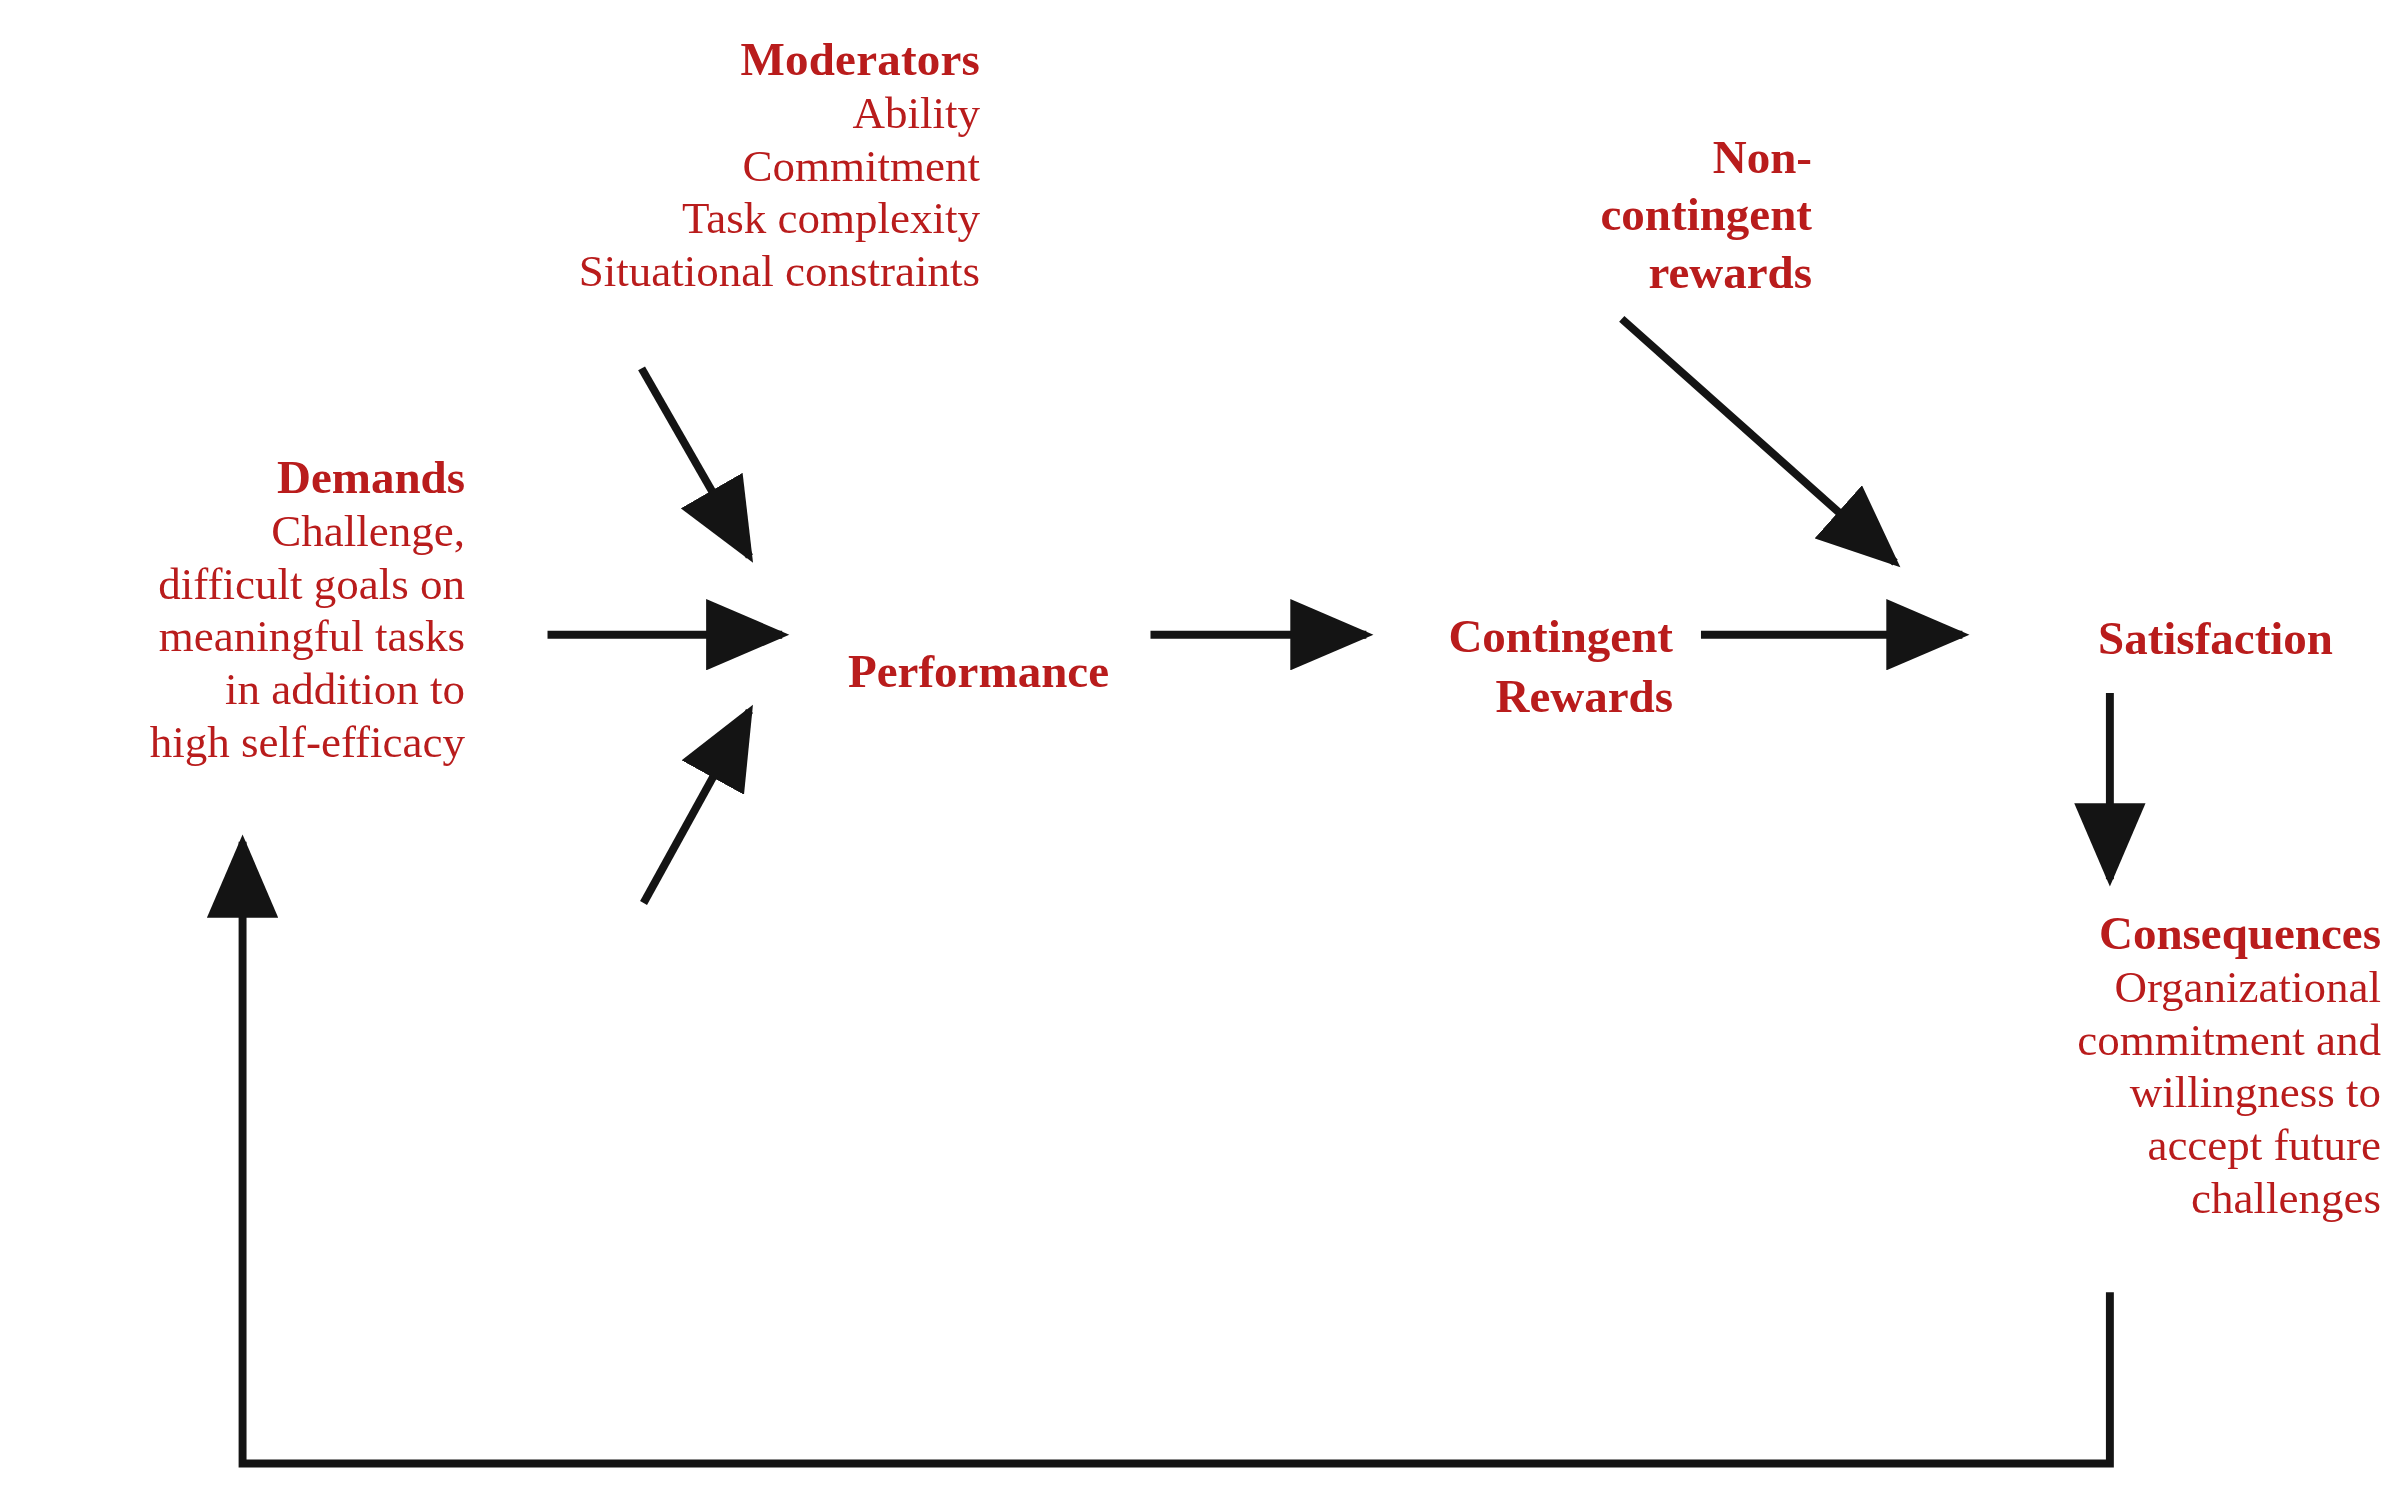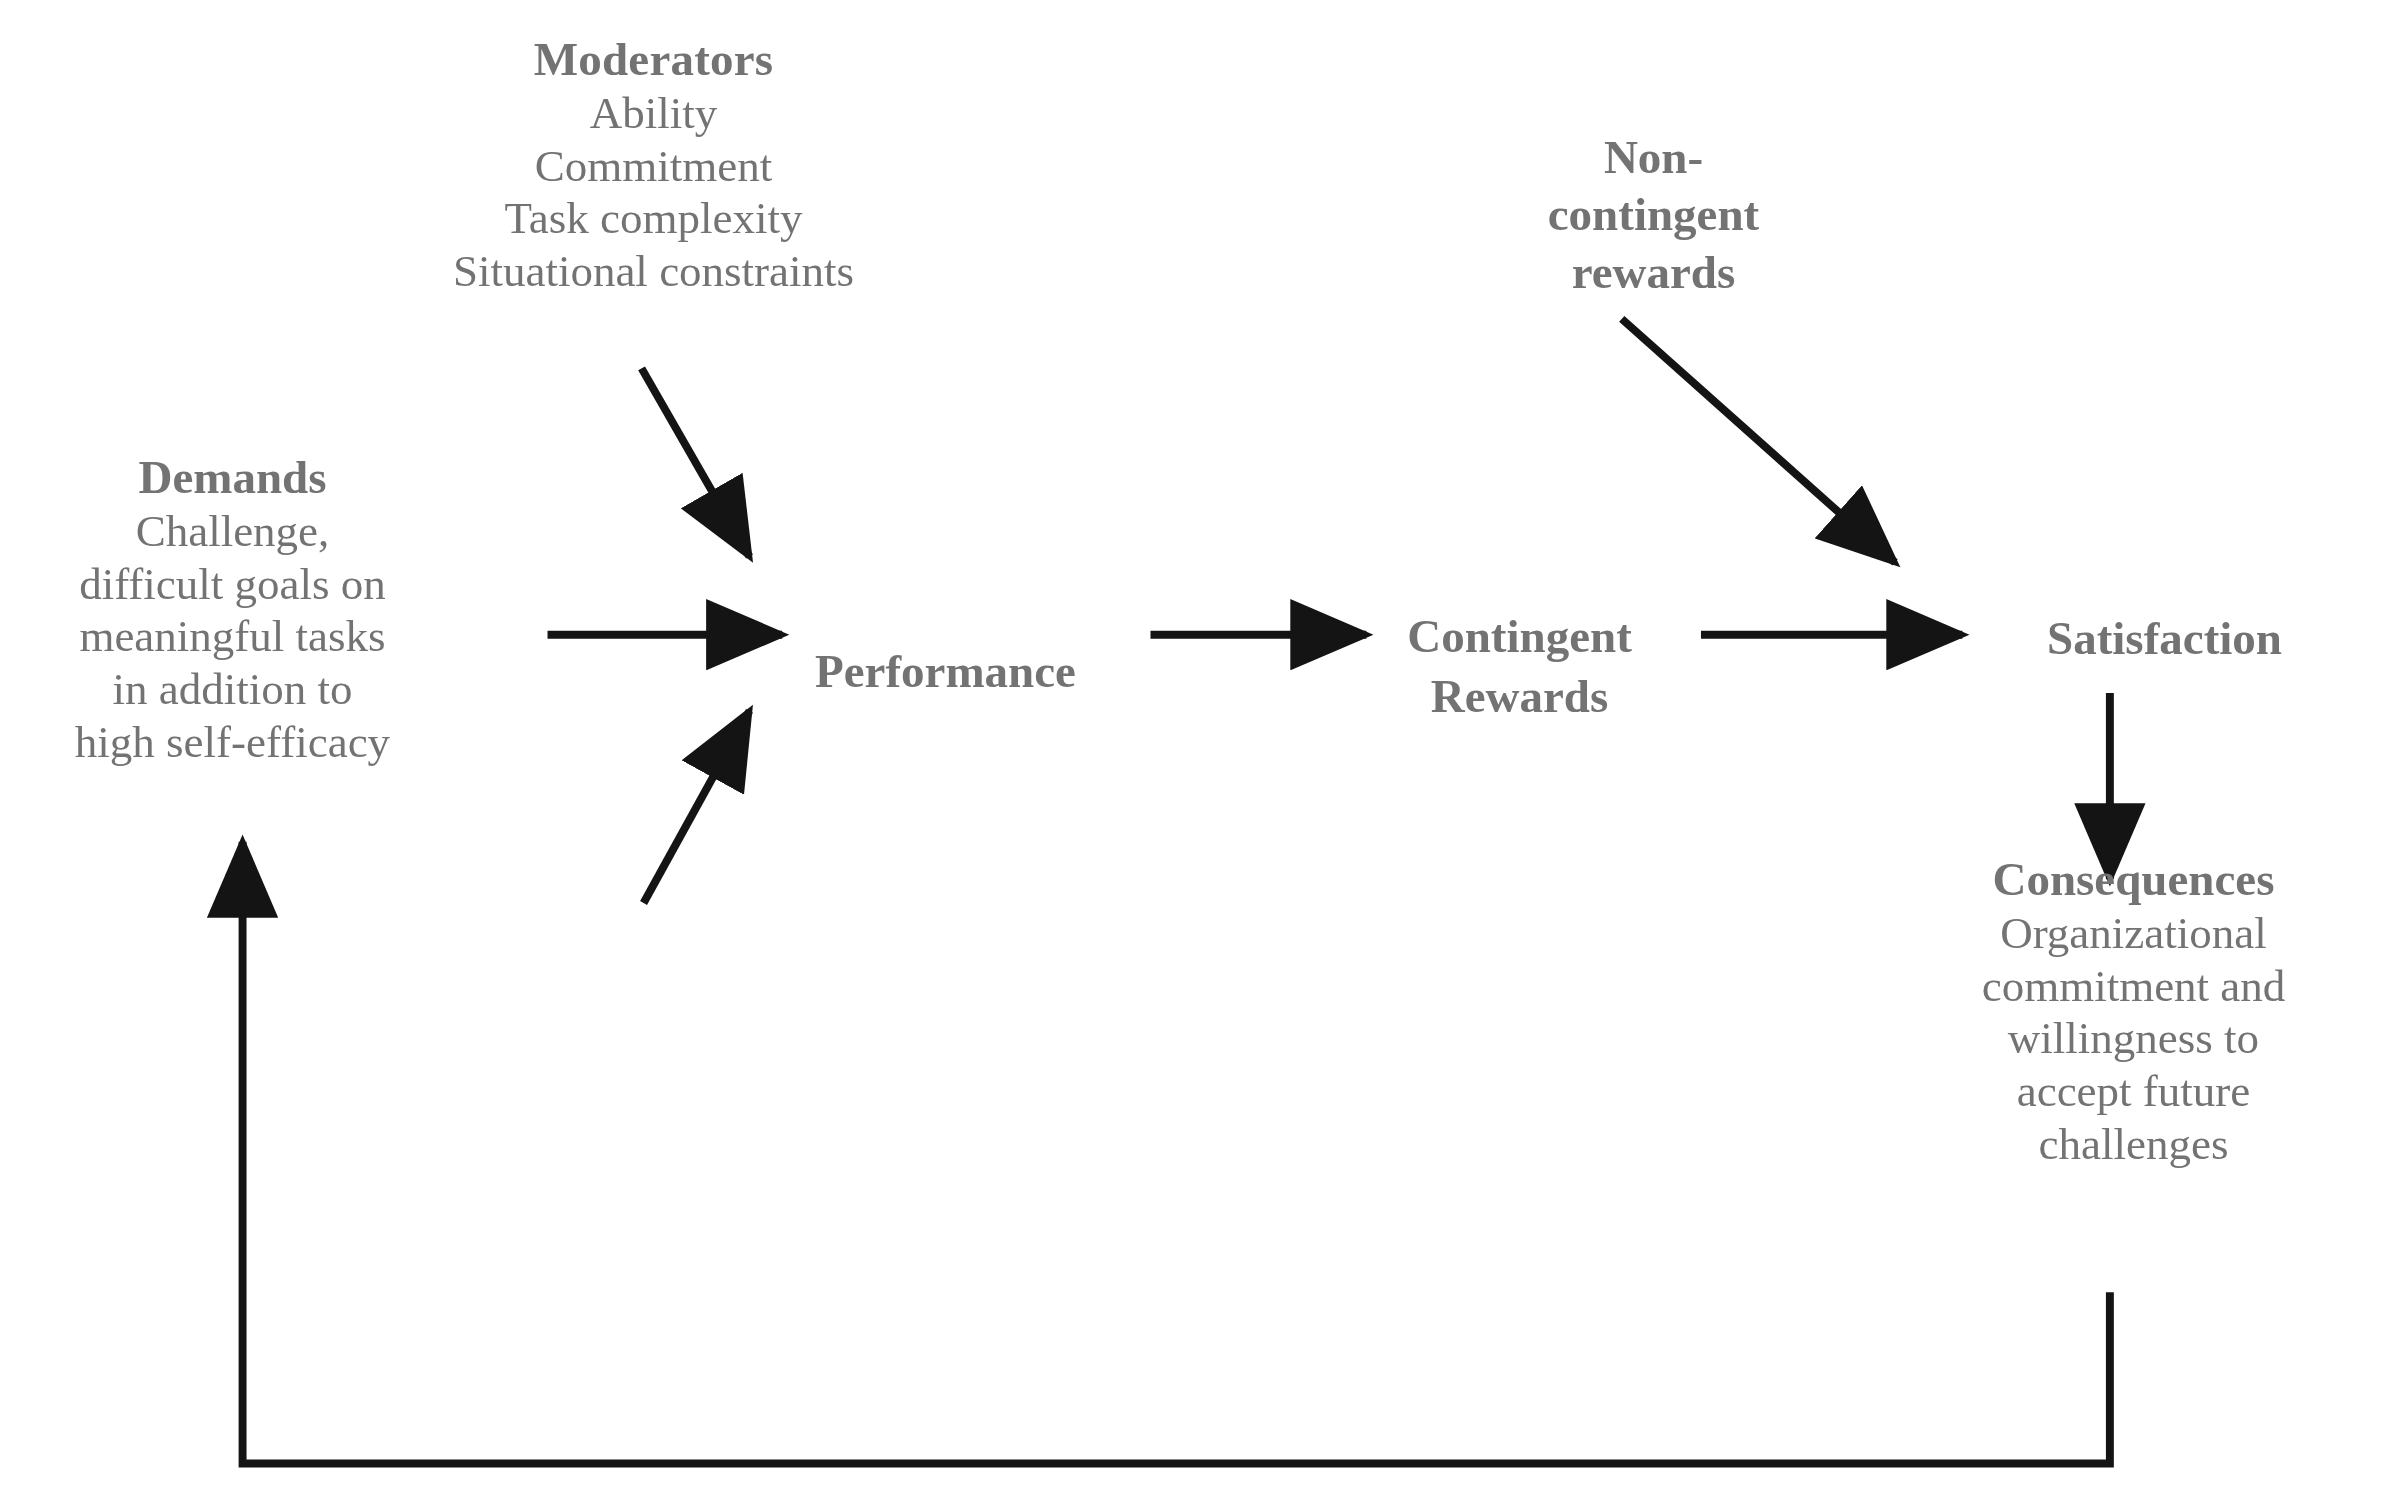--- a/index.html
+++ b/index.html
@@ -12,23 +12,23 @@
     position: relative;
     width: 2398px;
     height: 1511px;
     background: #ffffff;
     font-family: "Liberation Serif", "DejaVu Serif", serif;
     color: #1a1a1a;
     overflow: hidden;
   }
   .node {
     position: absolute;
-    text-align: center;
+    text-align: right;
     line-height: 1.17;
-    color: #737373;
+    color: #b91c1c;
   }
   .node .hdr {
     font-weight: bold;
     display: block;
     white-space: nowrap;
   }
   .node .ln {
     display: block;
     font-weight: normal;
     white-space: nowrap;
@@ -71,21 +71,21 @@
     font-size: 47px; font-weight: bold;
     line-height: 1.22;
   }
 
   #blk-satisfaction {
     left: 1996px; top: 611px; width: 337px;
     font-size: 47px; font-weight: bold;
   }
 
   #blk-consequences {
-    left: 1886px; top: 852px; width: 495px;
+    left: 1886px; top: 906px; width: 495px;
     font-size: 45px;
   }
   #blk-consequences .hdr { font-size: 47px; }
 
   #arrows {
     position: absolute;
     left: 0; top: 0;
     width: 2398px;
     height: 1511px;
     pointer-events: none;

